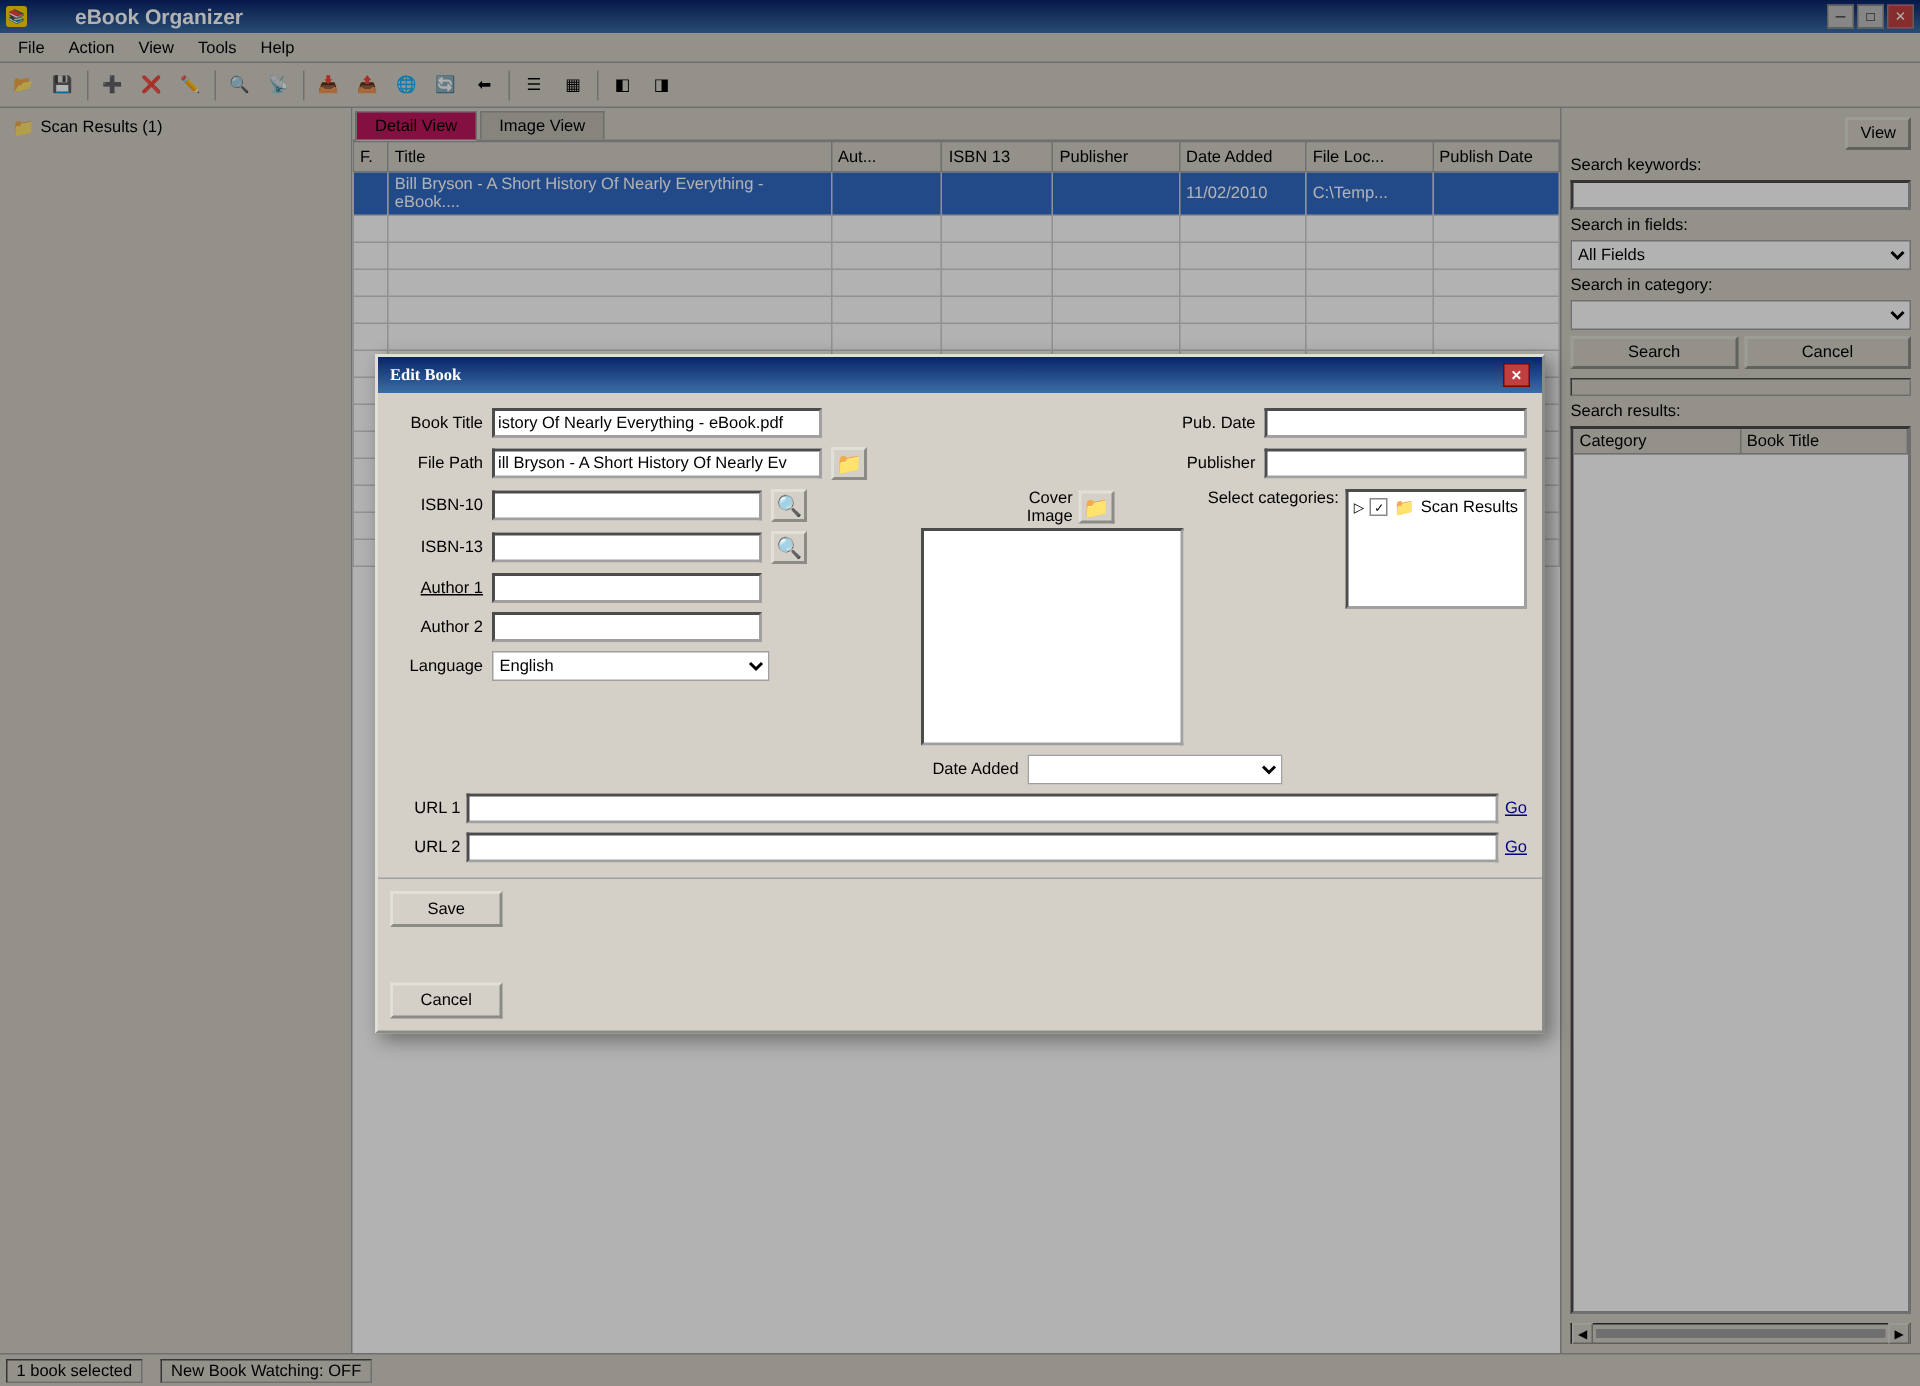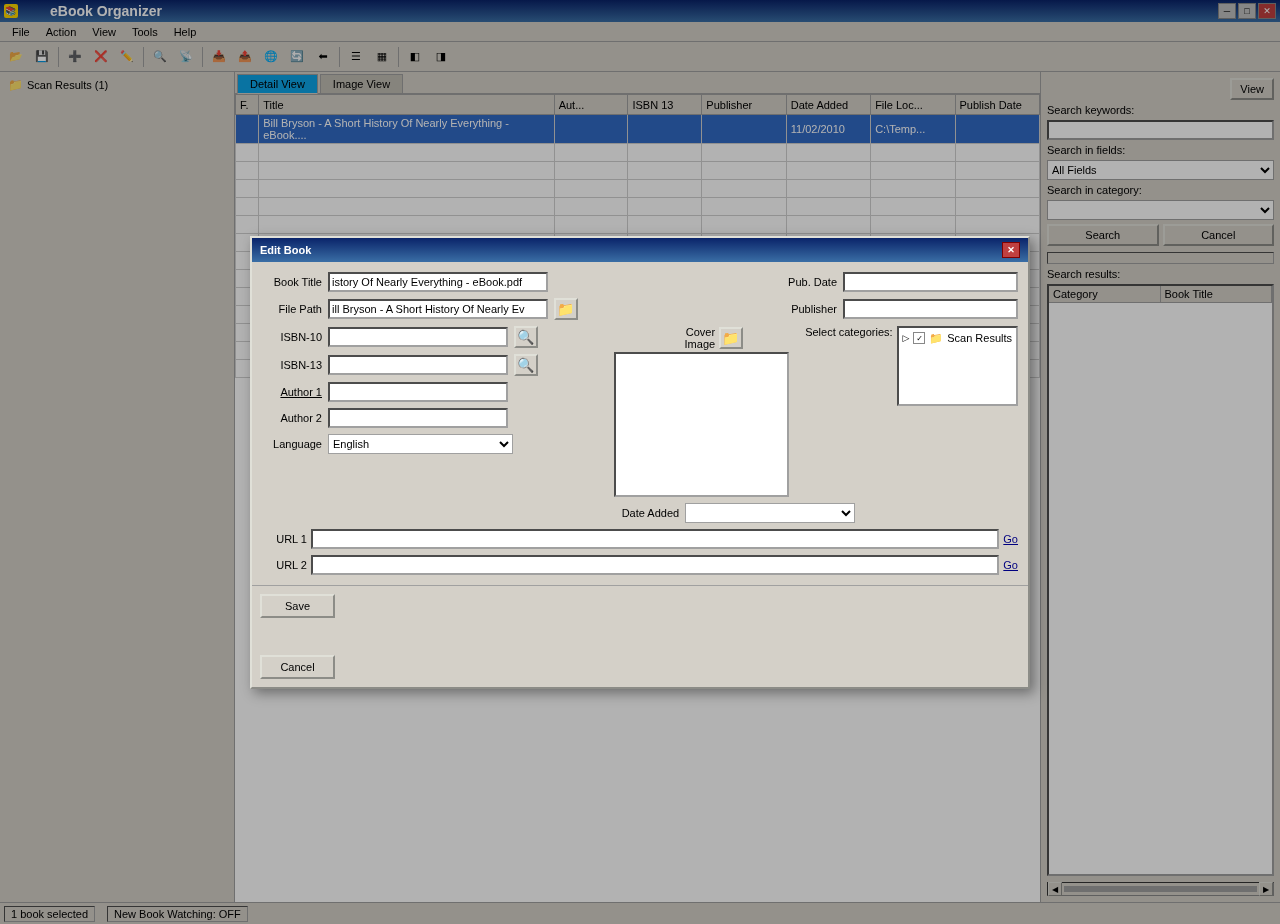--- a/index.html
+++ b/index.html
@@ -127,21 +127,21 @@
     .tab {
       padding: 3px 12px;
       border: 1px solid #a0a0a0;
       border-bottom: none;
       background: #c0bdb4;
       cursor: pointer;
       font-size: 11px;
       margin-right: 2px;
     }
     .tab.active {
-      background: #0ea5e9;
+      background: #be185d;
       border-bottom: 1px solid #d4d0c8;
       margin-bottom: -1px;
       z-index: 1;
     }
 
     
     .table-container {
       flex: 1;
       background: white;
       overflow: auto;
@@ -289,20 +289,21 @@
     }
     .dialog-title {
       background: linear-gradient(to bottom, #0a246a, #3a6ea5);
       color: white;
       padding: 4px 8px;
       font-size: 11px;
       font-weight: bold;
       display: flex;
       align-items: center;
       justify-content: space-between;
+      font-family: Liberation Serif, serif;
     }
     .dialog-body {
       padding: 10px;
       display: flex;
       flex-direction: column;
       gap: 6px;
     }
     .dialog-row {
       display: flex;
       align-items: center;

